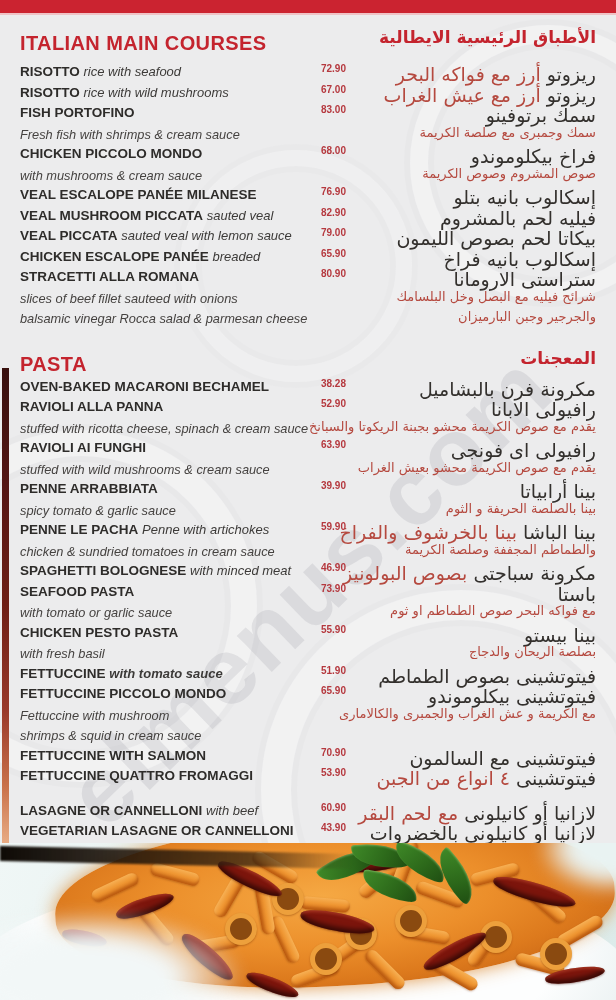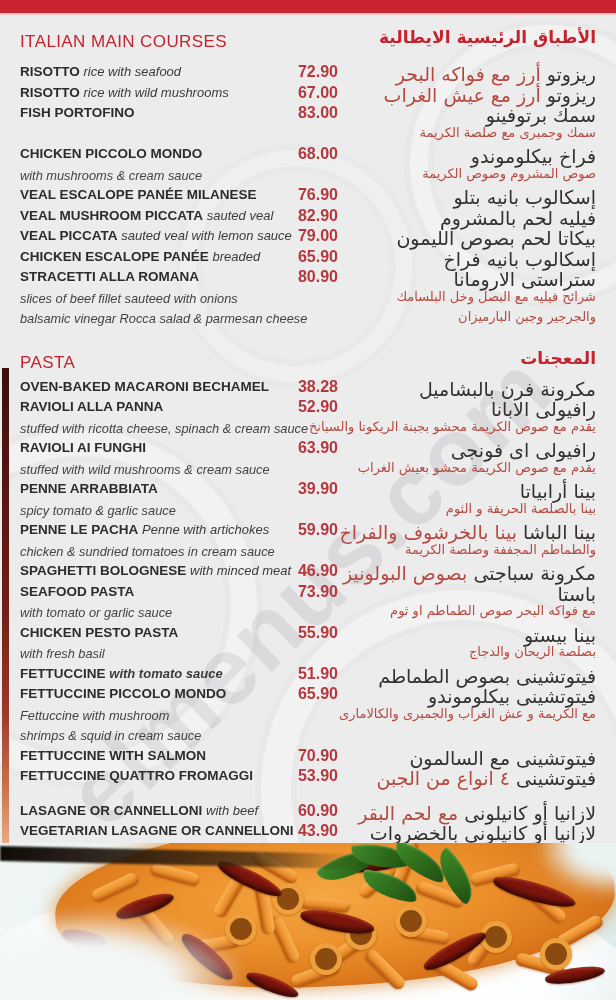--- a/index.html
+++ b/index.html
@@ -16,30 +16,30 @@
   .s3{right:-45px;top:590px;width:340px;height:340px;border-width:30px;}
   .s4{left:180px;top:150px;width:200px;height:200px;border-width:16px;opacity:.32;}
   .watermark{position:absolute;left:45px;top:770px;transform:rotate(-44deg);transform-origin:0 0;
              font-size:95px;font-weight:bold;color:rgba(120,124,132,.15);letter-spacing:2px;
              white-space:nowrap;z-index:1;}
   .left-strip{position:absolute;left:2px;top:368px;width:7px;height:475px;z-index:2;
      background:linear-gradient(180deg,#38100e 0%,#551613 25%,#6e1f16 50%,#99392a 72%,#c9714a 88%,#e8ab84 100%);}
   .content{position:absolute;left:20px;right:20px;top:30px;z-index:3;}
   .sec-head{position:relative;height:32px;}
   .sec1-head{margin-top:22px;height:26px;}
-  .sec-title{position:absolute;left:0;top:2px;color:#c4242e;font-weight:normal;font-size:17px;letter-spacing:.4px;}
+  .sec-title{position:absolute;left:0;top:2px;color:#c4242e;font-weight:bold;font-size:20px;letter-spacing:.4px;}
   .sec-title-ar{position:absolute;right:0;top:-3px;color:#c4242e;font-size:17px;font-weight:bold;
                 font-family:"DejaVu Sans",sans-serif;direction:rtl;}
   .row{position:relative;height:20.5px;}
   .row.gap{height:14px;}
   .row .en{position:absolute;left:0;top:2px;font-size:13.5px;color:#2e2c2a;font-weight:bold;white-space:nowrap;}
   .row .note{font-weight:normal;font-style:italic;font-size:13px;color:#3c3a38;}
   .row .note-bold{font-weight:bold;}
-  .row .price{position:absolute;left:212px;width:106px;top:1px;text-align:right;
-              color:#b5383e;font-weight:bold;font-size:16px;}
+  .row .price{position:absolute;left:220px;width:106px;top:1px;text-align:right;
+              color:#b5383e;font-weight:bold;font-size:10px;}
   .row .ar{position:absolute;right:0;top:1px;font-size:19px;color:#33302d;white-space:nowrap;
            font-family:"DejaVu Sans",sans-serif;direction:rtl;}
   .ar .ar-red{color:#b5493f;}
   .row.desc .en-desc{position:absolute;left:0;top:3px;font-style:italic;font-size:12.8px;color:#454240;white-space:nowrap;}
   .row.desc .ar{color:#b5493f;font-size:13px;}
   
   .photo{position:absolute;left:0;top:843px;width:616px;height:157px;overflow:hidden;z-index:4;
          background:linear-gradient(105deg,#f0f7f6 0%,#e4f0ef 45%,#dcebea 100%);}
   .plate{position:absolute;left:-40px;top:30px;width:680px;height:240px;border-radius:50%;
          background:radial-gradient(ellipse at 50% 25%,#fdfefe 55%,#e9f0f1 75%,#dbe6e8 100%);}
@@ -90,20 +90,21 @@
             <span class="en"><b>RISOTTO</b> <i class="note">rice with wild mushrooms</i></span>
             <span class="price">67.00</span>
             <span class="ar" dir="rtl"><span>ريزوتو</span> <span class="ar-red">أرز مع عيش الغراب</span></span>
           </div>
           <div class="row item">
             <span class="en"><b>FISH PORTOFINO</b></span>
             <span class="price">83.00</span>
             <span class="ar" dir="rtl"><span>سمك برتوفينو</span></span>
           </div>
           <div class="row desc">
+            <span class="en-desc">Fresh fish with shrimps &amp; cream sauce</span>
             <span class="ar" dir="rtl">سمك وجمبرى مع صلصة الكريمة</span>
           </div>
           <div class="row item">
             <span class="en"><b>CHICKEN PICCOLO MONDO</b></span>
             <span class="price">68.00</span>
             <span class="ar" dir="rtl"><span>فراخ بيكلوموندو</span></span>
           </div>
           <div class="row desc">
             <span class="en-desc">with mushrooms &amp; cream sauce</span>
             <span class="ar" dir="rtl">صوص المشروم وصوص الكريمة</span>

